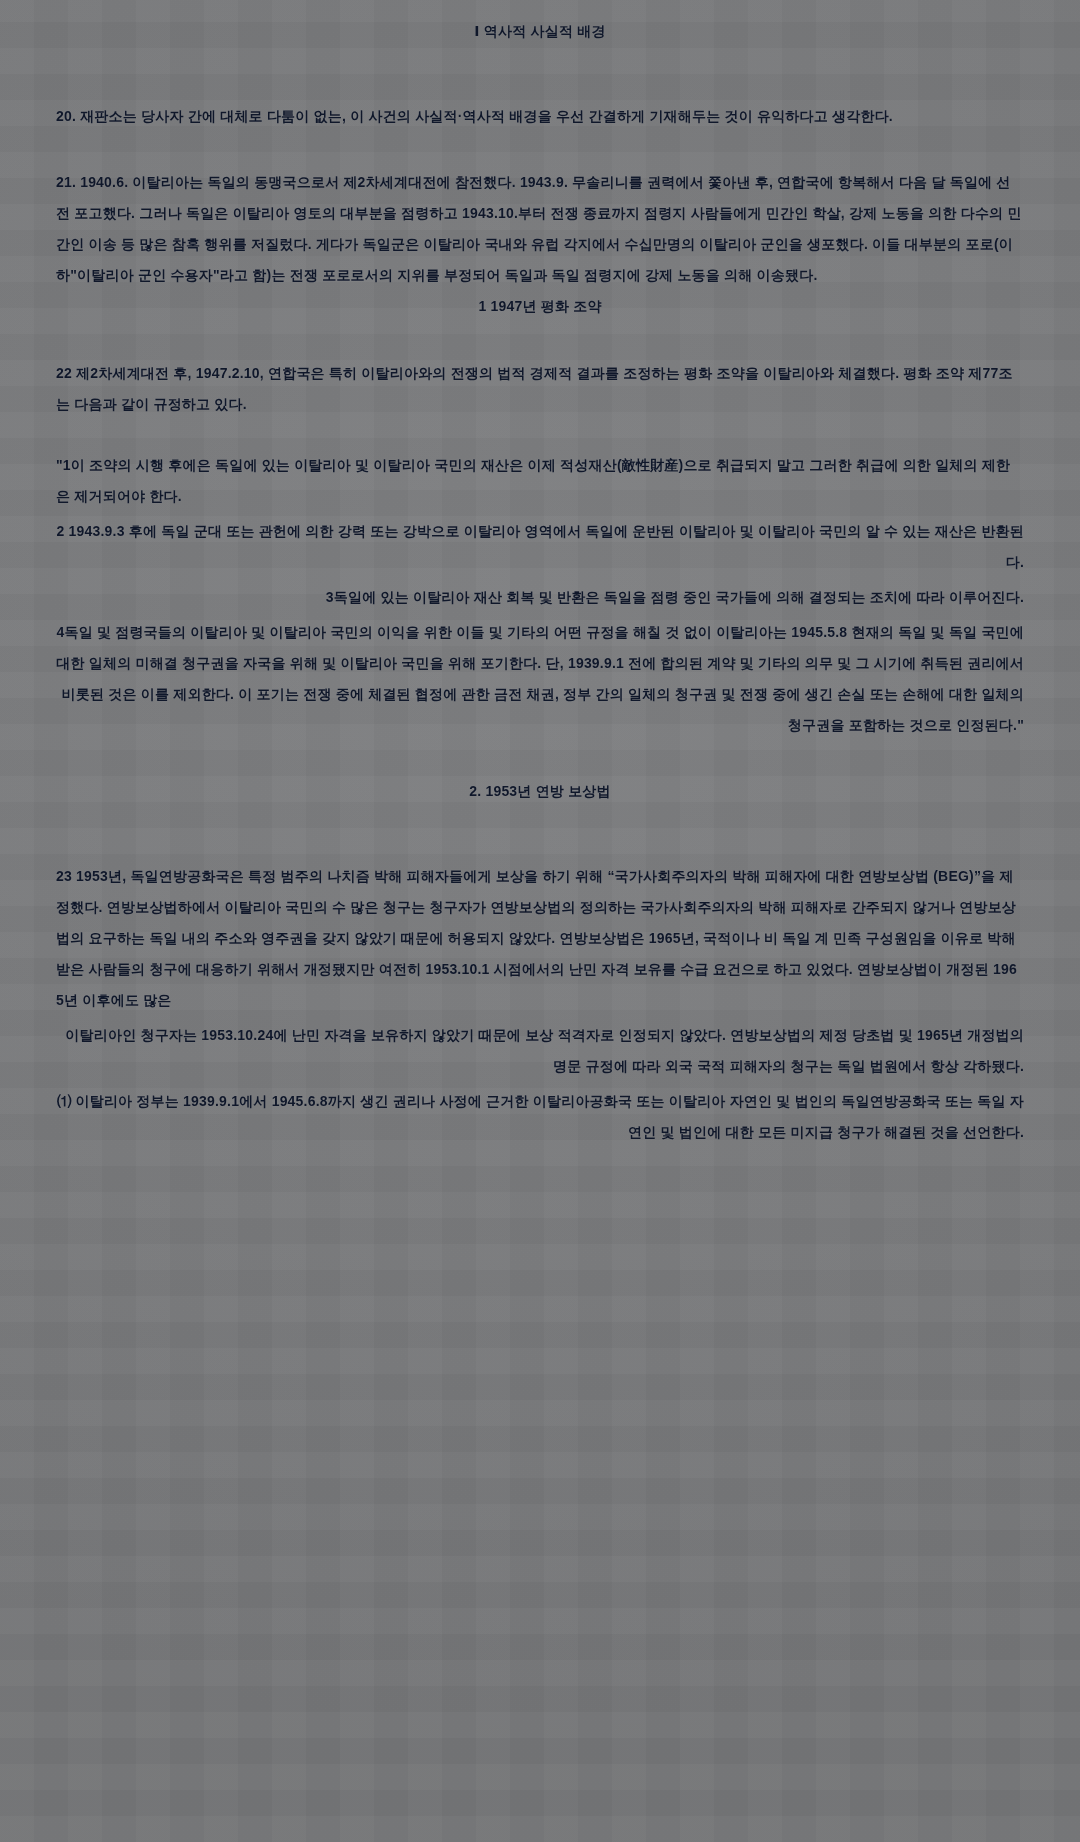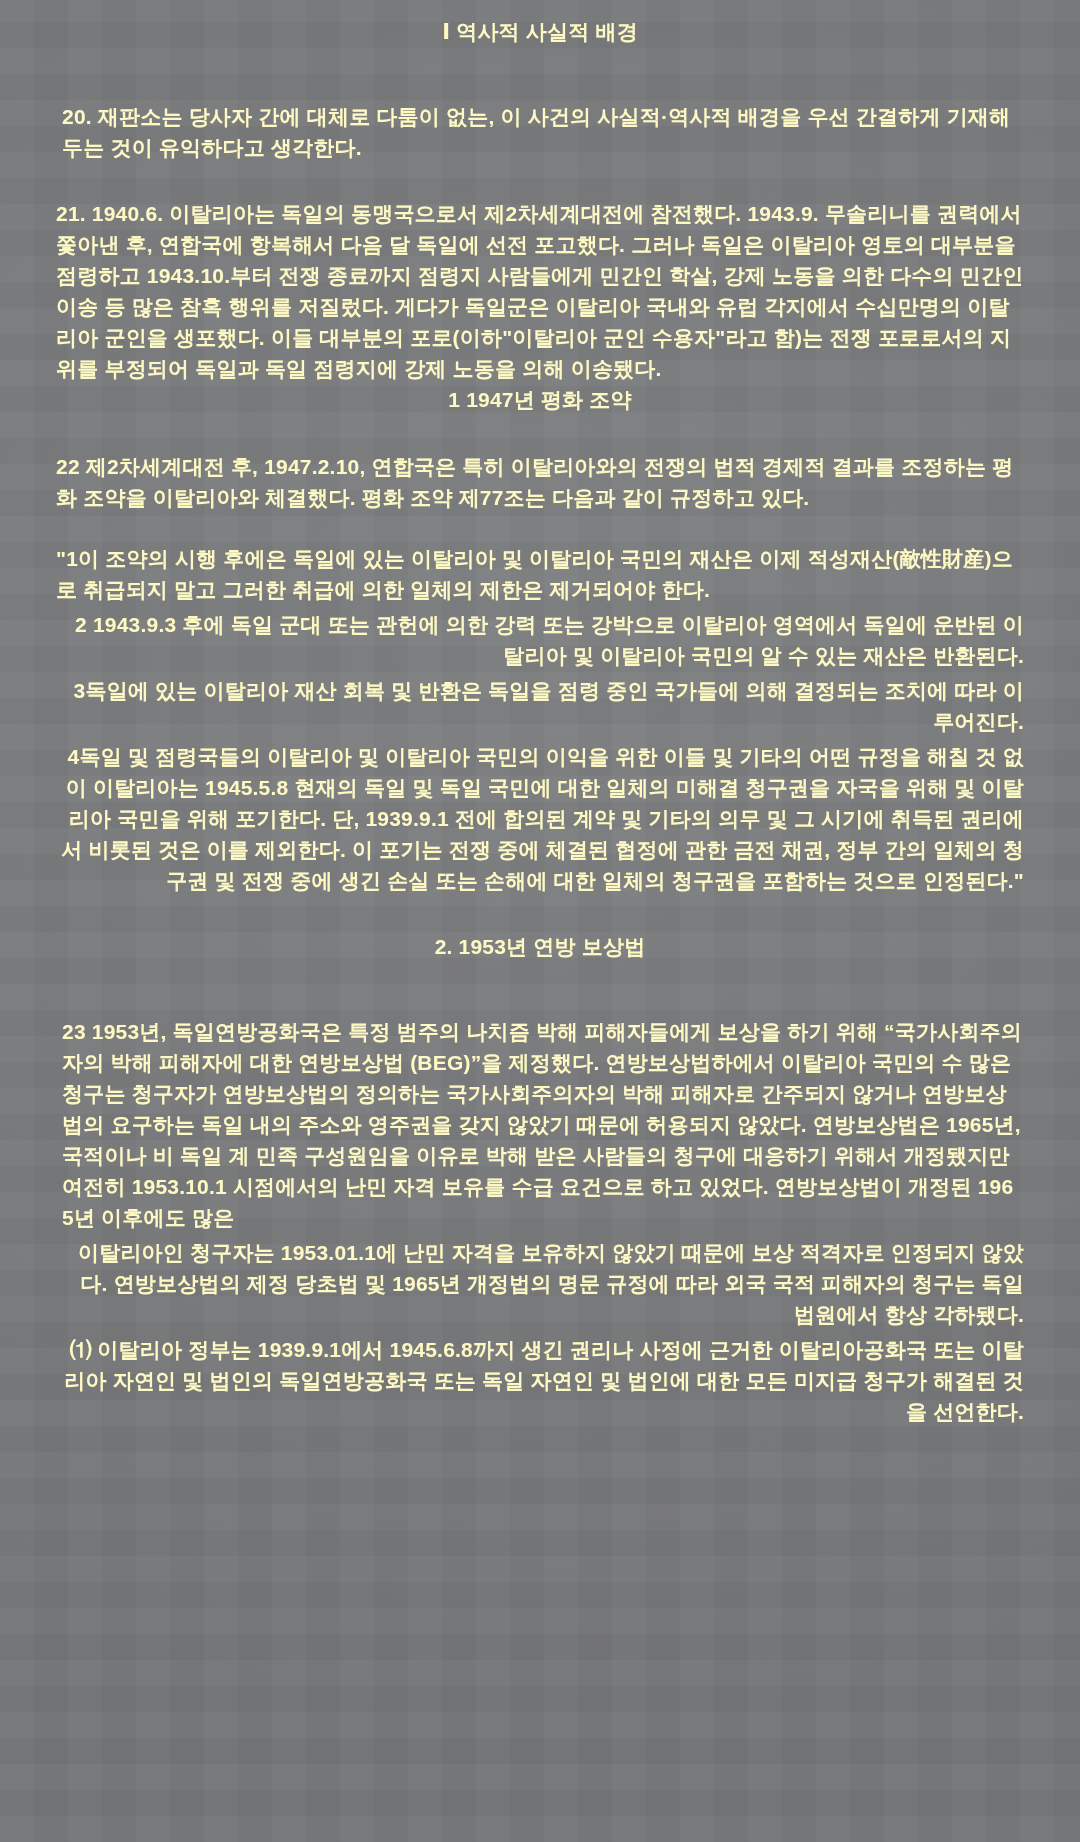--- a/index.html
+++ b/index.html
@@ -24,38 +24,38 @@
       radial-gradient(ellipse 120% 60% at 50% 35%, rgba(255,255,255,0.035), rgba(0,0,0,0.045)),
       repeating-linear-gradient(0deg, rgba(255,255,255,0.015) 0 26px, rgba(0,0,0,0.018) 26px 52px),
       repeating-linear-gradient(90deg, rgba(255,255,255,0.012) 0 34px, rgba(0,0,0,0.016) 34px 68px);
   }
   .page {
     position: relative;
     box-sizing: border-box;
     width: 100%;
     height: 100%;
     padding: 16px 56px 0 56px;
-    color: #fef9c3;
-    font-size: 21px;
+    color: #0f172a;
+    font-size: 14px;
     line-height: 31px;
     font-weight: 600;
     letter-spacing: 0.2px;
     word-break: break-all;
     text-shadow: 0 0 1px rgba(255,255,255,0.15);
   }
   .doc-title {
     text-align: center;
     margin-top: 0;
   }
   .heading {
     text-align: center;
   }
   .para { text-align: left; }
   
-  .mt-xxl { margin-top: 54px; margin-left: 6px; }
+  .mt-xxl { margin-top: 54px; }
   .mt-xl  { margin-top: 35px; }
   .mt-lg  { margin-top: 36px; }
   .mt-md  { margin-top: 30px; }
   .mt-sm  { margin-top: 0; }
   .mt-0   { margin-top: 4px; text-align: right; }
 </style>
 </head>
 <body>
 
 <div class="page">
@@ -69,18 +69,18 @@
   <div class="para mt-lg">22 제2차세계대전 후, 1947.2.10, 연합국은 특히 이탈리아와의 전쟁의 법적 경제적 결과를 조정하는 평화 조약을 이탈리아와 체결했다. 평화 조약 제77조는 다음과 같이 규정하고 있다.</div>
 
   <div class="para mt-md">"1이 조약의 시행 후에은 독일에 있는 이탈리아 및 이탈리아 국민의 재산은 이제 적성재산(敵性財産)으로 취급되지 말고 그러한 취급에 의한 일체의 제한은 제거되어야 한다.</div>
   <div class="para mt-0">2 1943.9.3 후에 독일 군대 또는 관헌에 의한 강력 또는 강박으로 이탈리아 영역에서 독일에 운반된 이탈리아 및 이탈리아 국민의 알 수 있는 재산은 반환된다.</div>
   <div class="para mt-0">3독일에 있는 이탈리아 재산 회복 및 반환은 독일을 점령 중인 국가들에 의해 결정되는 조치에 따라 이루어진다.</div>
   <div class="para mt-0">4독일 및 점령국들의 이탈리아 및 이탈리아 국민의 이익을 위한 이들 및 기타의 어떤 규정을 해칠 것 없이 이탈리아는 1945.5.8 현재의 독일 및 독일 국민에 대한 일체의 미해결 청구권을 자국을 위해 및 이탈리아 국민을 위해 포기한다. 단, 1939.9.1 전에 합의된 계약 및 기타의 의무 및 그 시기에 취득된 권리에서 비롯된 것은 이를 제외한다. 이 포기는 전쟁 중에 체결된 협정에 관한 금전 채권, 정부 간의 일체의 청구권 및 전쟁 중에 생긴 손실 또는 손해에 대한 일체의 청구권을 포함하는 것으로 인정된다."</div>
 
   <div class="heading mt-xl">2. 1953년 연방 보상법</div>
 
   <div class="para mt-xxl">23 1953년, 독일연방공화국은 특정 범주의 나치즘 박해 피해자들에게 보상을 하기 위해 “국가사회주의자의 박해 피해자에 대한 연방보상법 (BEG)”을 제정했다. 연방보상법하에서 이탈리아 국민의 수 많은 청구는 청구자가 연방보상법의 정의하는 국가사회주의자의 박해 피해자로 간주되지 않거나 연방보상법의 요구하는 독일 내의 주소와 영주권을 갖지 않았기 때문에 허용되지 않았다. 연방보상법은 1965년, 국적이나 비 독일 계 민족 구성원임을 이유로 박해 받은 사람들의 청구에 대응하기 위해서 개정됐지만 여전히 1953.10.1 시점에서의 난민 자격 보유를 수급 요건으로 하고 있었다. 연방보상법이 개정된 1965년 이후에도 많은</div>
-  <div class="para mt-0">이탈리아인 청구자는 1953.01.1에 난민 자격을 보유하지 않았기 때문에 보상 적격자로 인정되지 않았다. 연방보상법의 제정 당초법 및 1965년 개정법의 명문 규정에 따라 외국 국적 피해자의 청구는 독일 법원에서 항상 각하됐다.</div>
+  <div class="para mt-0">이탈리아인 청구자는 1953.10.24에 난민 자격을 보유하지 않았기 때문에 보상 적격자로 인정되지 않았다. 연방보상법의 제정 당초법 및 1965년 개정법의 명문 규정에 따라 외국 국적 피해자의 청구는 독일 법원에서 항상 각하됐다.</div>
 
 
   <div class="para mt-0">⑴ 이탈리아 정부는 1939.9.1에서 1945.6.8까지 생긴 권리나 사정에 근거한 이탈리아공화국 또는 이탈리아 자연인 및 법인의 독일연방공화국 또는 독일 자연인 및 법인에 대한 모든 미지급 청구가 해결된 것을 선언한다.</div>
 
 </div>
 
 </body></html>

